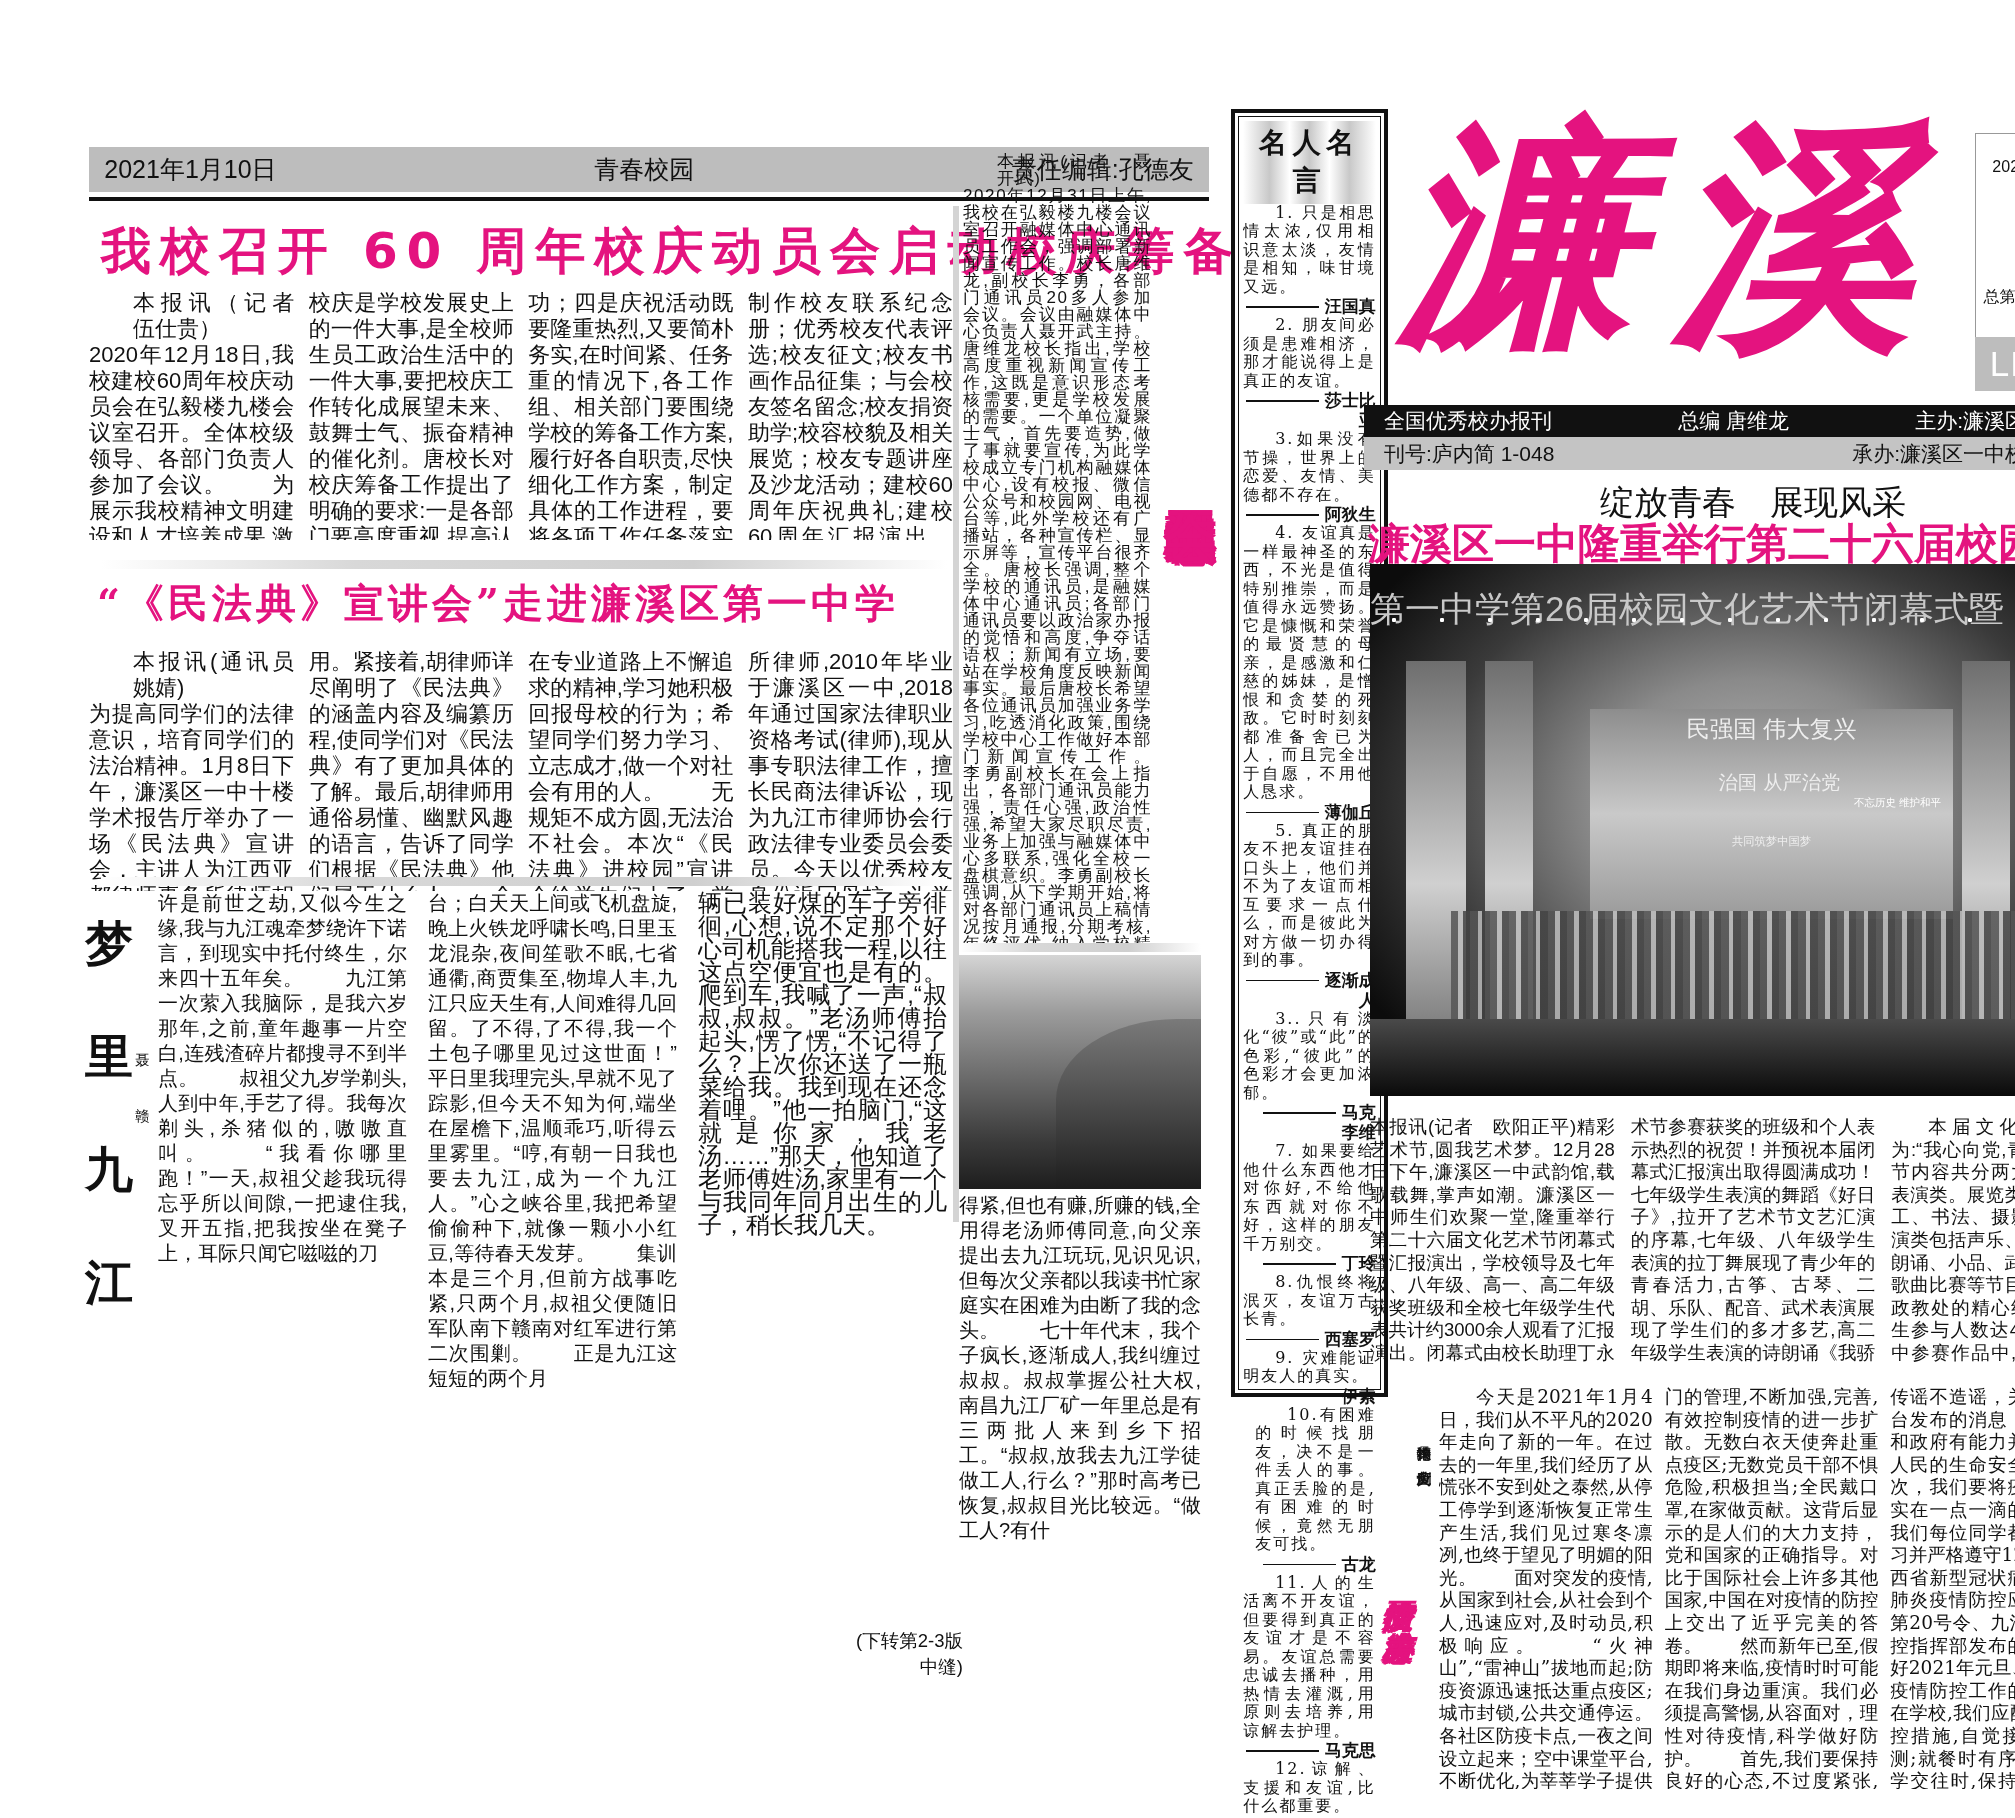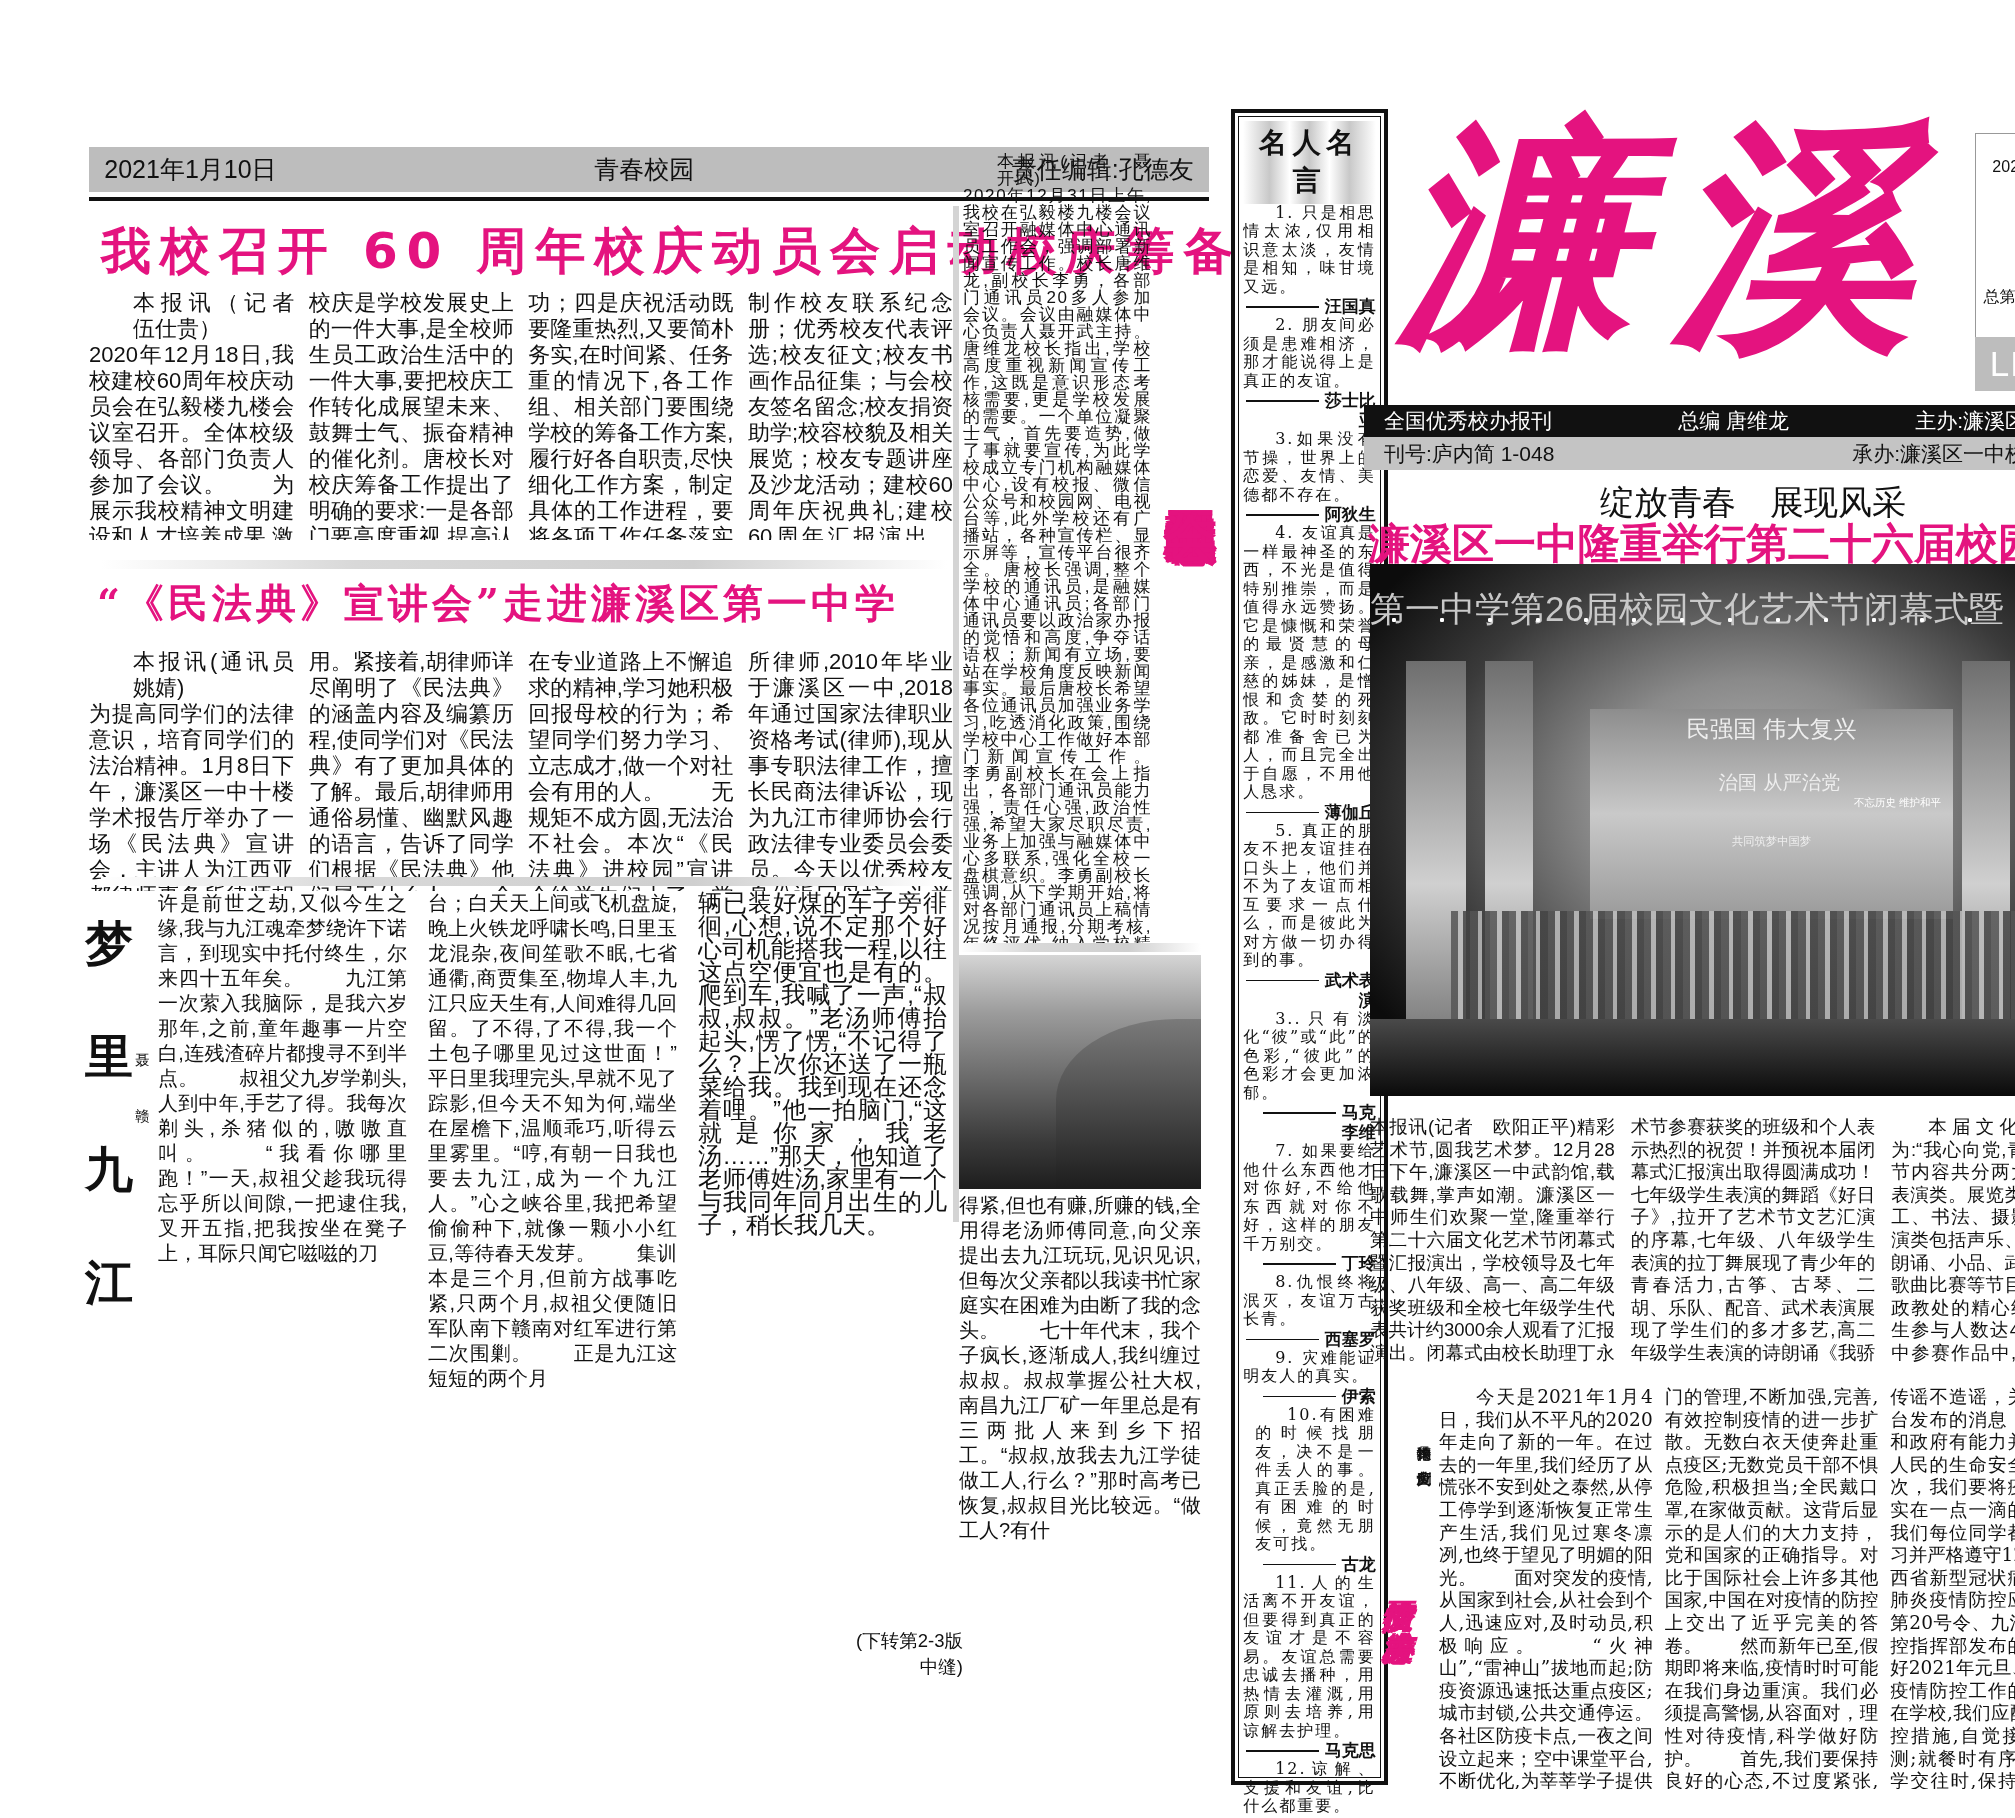--- a/index.html
+++ b/index.html
@@ -19,21 +19,21 @@
   .headline { font-family: "DejaVu Sans", sans-serif; font-weight: bold; color: #e4137f; white-space: nowrap; }
   .body-text { font-family: "Liberation Sans", sans-serif; font-size: 22px; line-height: 26px; color: #111;
     text-align: justify; text-indent: 2em; }
   .cols { display: flex; gap: 14.5px; }
   .col { flex: 1; overflow: hidden; }
 
   .divider-grad { height: 8.9px; background: linear-gradient(90deg, #ffffff 0%, #d8d8d8 30%, #cfcfcf 70%, #ffffff 100%); }
   .vrule { background: #d4d4d4; width: 5.6px; }
 
   
-  .quotes { left: 1231px; top: 109px; width: 157px; height: 1676px; border: 4.8px solid #111; background: #fff; }
+  .quotes { left: 1231px; top: 109px; width: 157px; height: 1288px; border: 4.8px solid #111; background: #fff; }
   .quotes-inner { position: absolute; left: 3.2px; top: 3.2px; right: 3.2px; bottom: 3.2px; border: 1.6px solid #111; padding: 4px 4px 0 4px; }
   .quotes-title { font-family: "DejaVu Sans", sans-serif; font-weight: bold; font-size: 28px; text-align: center;
     letter-spacing: 5.6px; padding: 2.4px 0 4px 0; background: linear-gradient(90deg, #fff 0%, #c8c8c8 20%, #fff 35%, #c8c8c8 50%, #fff 65%, #c8c8c8 80%, #fff 100%); }
   .quote { font-family: "DejaVu Serif", serif; font-size: 16px; line-height: 18.5px; letter-spacing: 2px; text-align: justify; }
   .quote-author { text-align: right; font-family: "DejaVu Sans", sans-serif; font-weight: bold; font-size: 17px; line-height: 20px; }
   .quote-author::before { content: ""; display: inline-block; width: 73px; height: 1.6px; background: #111; vertical-align: middle; margin-right: 5.6px; }
 
   
   .mast-char { font-family: "DejaVu Serif", serif; font-weight: bold; color: #e4137f; font-style: italic; font-size: 242px; line-height: 1; }
   .issue-box { left: 1975px; top: 133px; width: 145px; height: 258px; border: 1.6px solid #999; background: #fff;
@@ -149,21 +149,21 @@
       <div id="quotes-list">
           <div class="quote" style="text-indent: 2em;">1. 只是相思情太浓,仅用相识意太淡，友情是相知，味甘境又远。</div>
           <div class="quote-author">汪国真</div>
           <div class="quote" style="text-indent: 2em;">2. 朋友间必须是患难相济，那才能说得上是真正的友谊。</div>
           <div class="quote-author">莎士比亚</div>
           <div class="quote" style="text-indent: 2em;">3.如果没有节操，世界上的恋爱、友情、美德都不存在。</div>
           <div class="quote-author">阿狄生</div>
           <div class="quote" style="text-indent: 2em;">4. 友谊真是一样最神圣的东西，不光是值得特别推崇，而是值得永远赞扬。它是慷慨和荣誉的最贤慧的母亲，是感激和仁慈的姊妹，是憎恨和贪婪的死敌。它时时刻刻都准备舍已为人，而且完全出于自愿，不用他人恳求。</div>
           <div class="quote-author">薄伽丘</div>
           <div class="quote" style="text-indent: 2em;">5. 真正的朋友不把友谊挂在口头上，他们并不为了友谊而相互要求一点什么，而是彼此为对方做一切办得到的事。</div>
-          <div class="quote-author">武术表演</div>
+          <div class="quote-author">逐渐成人</div>
           <div class="quote" style="text-indent: 2em;">3..只有淡化“彼”或“此”的色彩,“彼此”的色彩才会更加浓郁。</div>
           <div class="quote-author">马克 李维</div>
           <div class="quote" style="text-indent: 2em;">7. 如果要给他什么东西他才对你好,不给他东西就对你不好，这样的朋友千万别交。</div>
           <div class="quote-author">丁玲</div>
           <div class="quote" style="text-indent: 2em;">8.仇恨终将泯灭，友谊万古长青。</div>
           <div class="quote-author">西塞罗</div>
           <div class="quote" style="text-indent: 2em;">9. 灾难能证明友人的真实。</div>
           <div class="quote-author">伊索</div>
           <div class="quote" style="text-indent: 2em; margin-left: 12px;">10.有困难的时候找朋友，决不是一件丢人的事。真正丢脸的是,有困难的时候，竟然无朋友可找。</div>
           <div class="quote-author">古龙</div>

